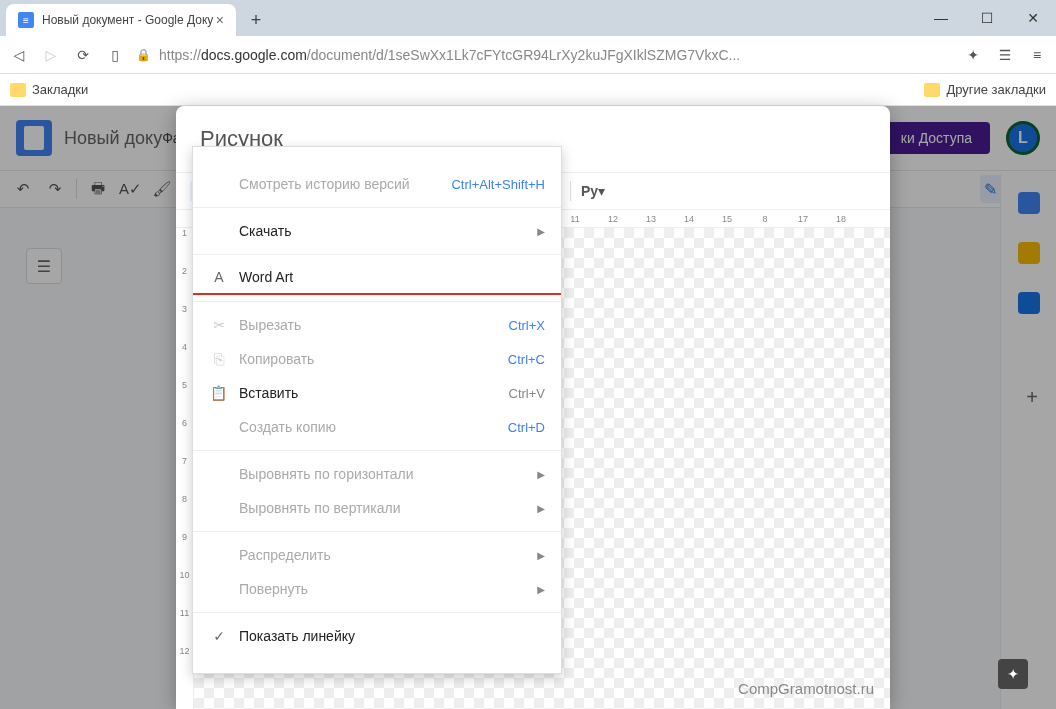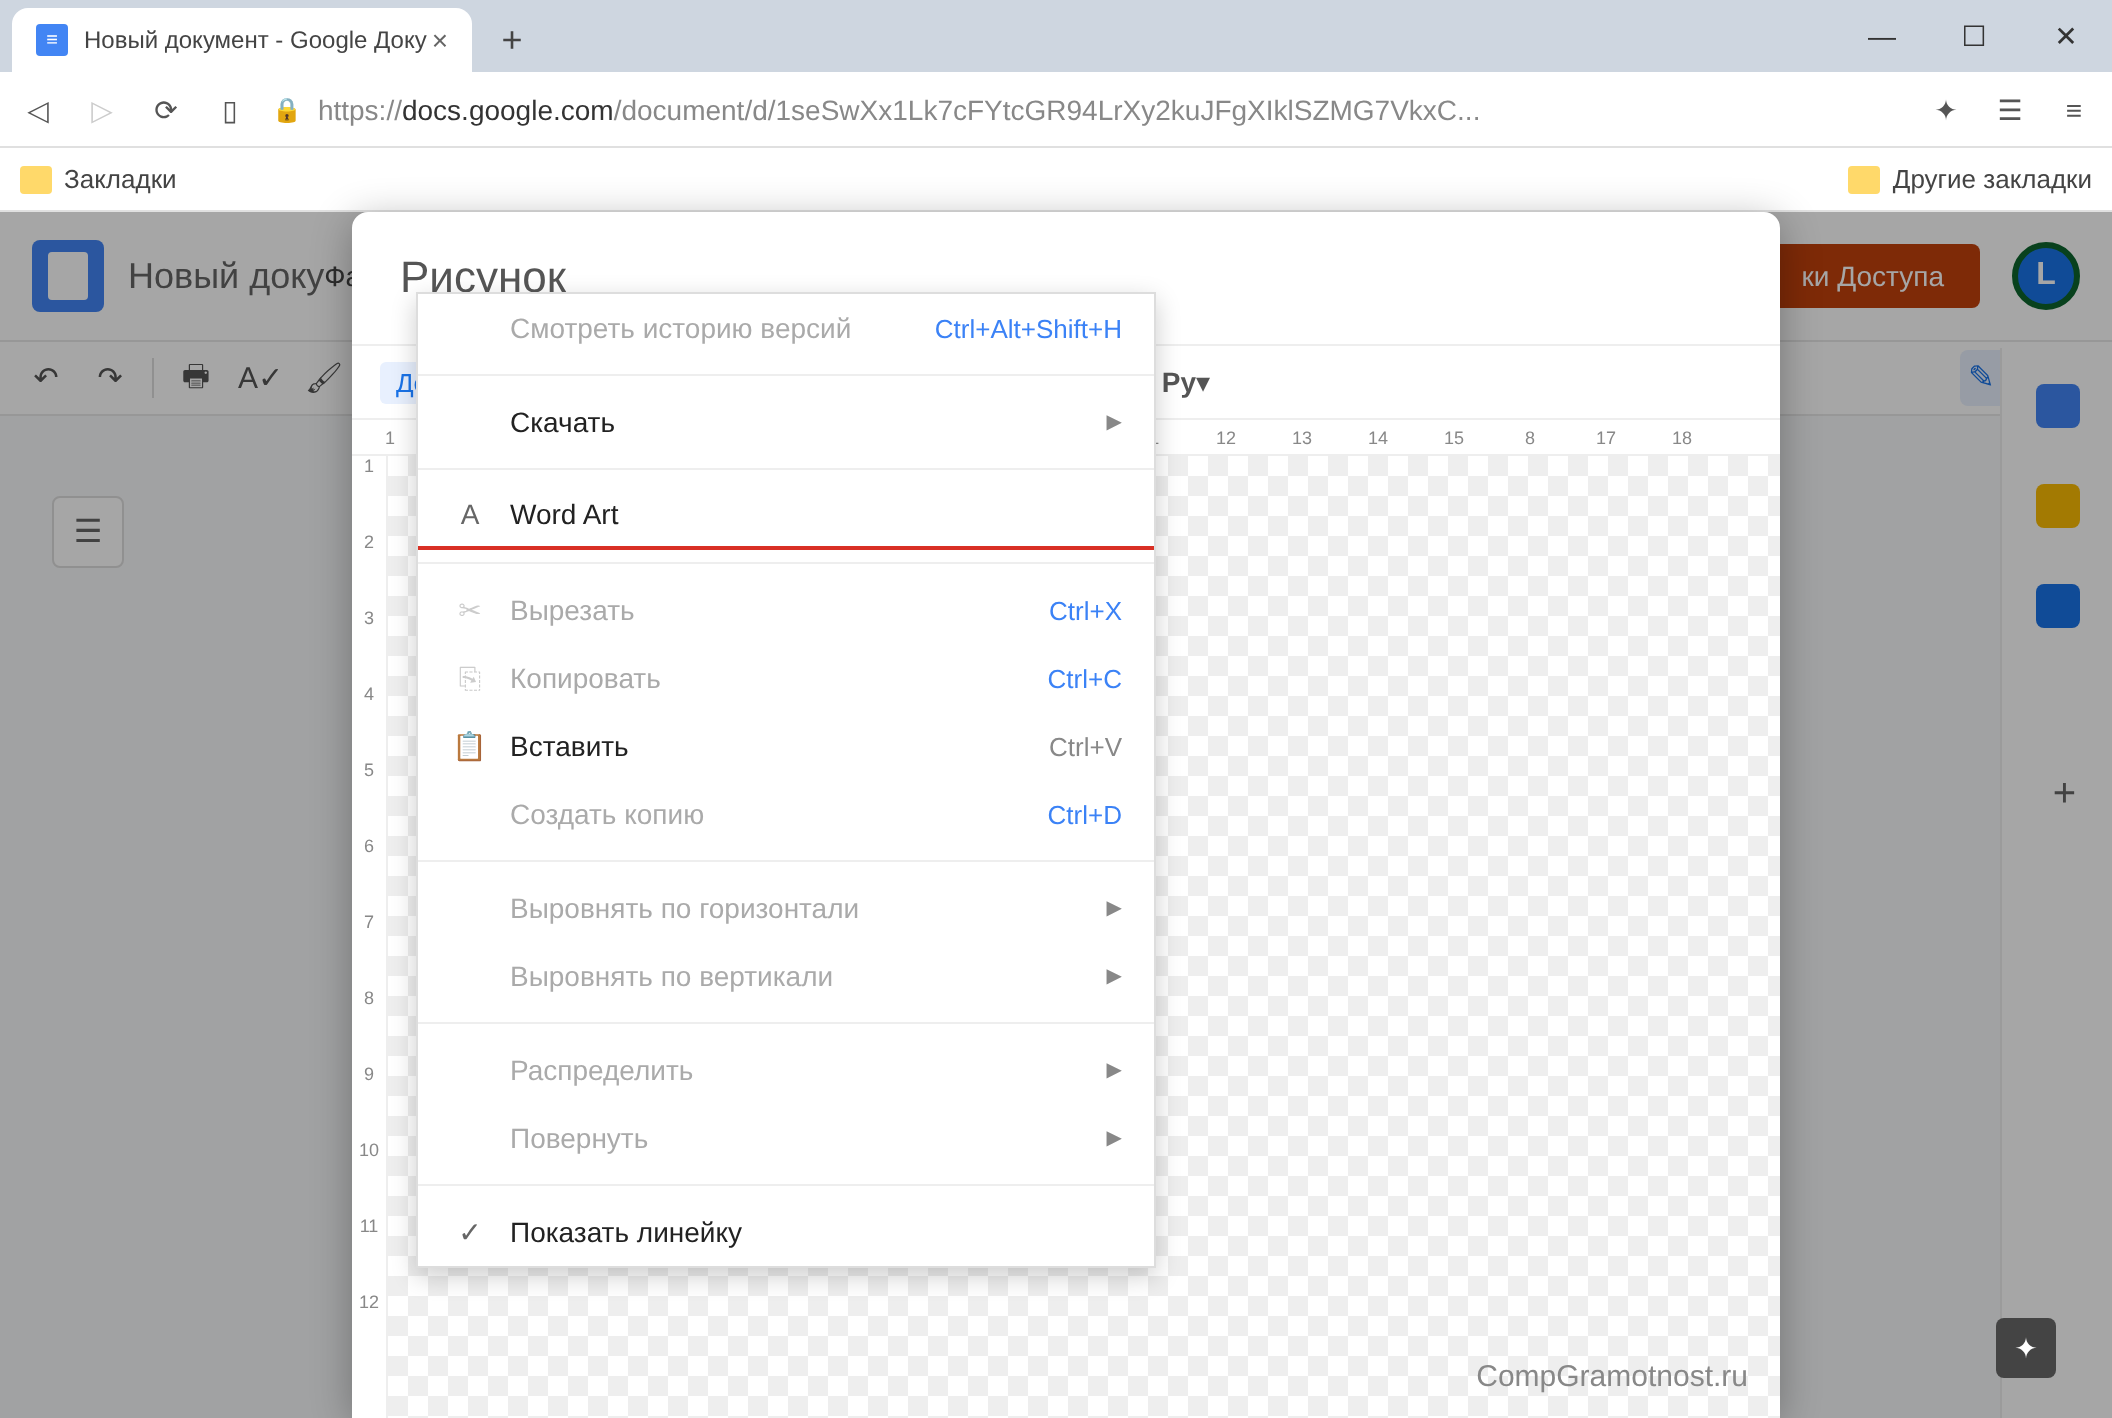--- a/index.html
+++ b/index.html
@@ -25,21 +25,21 @@
 .bookbar .right { margin-left:auto; display:flex; align-items:center;}
 
 
 .docs-header { height:64px; background:#fff; display:flex; align-items:center; padding:0 16px; position:relative;}
 .docs-logo { width:36px; height:36px; background:#4285f4; border-radius:4px; margin-right:12px; display:flex; align-items:center; justify-content:center;}
 .docs-logo::after { content:""; width:20px; height:24px; background:#fff; border-radius:2px;}
 .docs-title-area { display:flex; }
 .docs-title { font-size:18px; color:#666; }
 .docs-menus { font-size:14px; color:#444; margin-top:2px;}
 .docs-menus span { margin-right:14px;}
-.share-btn { margin-left:auto; background:#c2410c; color:#fff; padding:8px 18px; border-radius:4px; font-size:14px; font-weight:500;}
+.share-btn { margin-left:auto; background:#4c1d95; color:#fff; padding:8px 18px; border-radius:4px; font-size:14px; font-weight:500;}
 .avatar { width:34px; height:34px; border-radius:50%; background:#1a73e8; color:#fff; display:flex; align-items:center; justify-content:center; font-weight:bold; margin-left:16px; border:3px solid #0d652d;}
 
 .docs-toolbar { height:38px; background:#fff; border-top:1px solid #e8e8e8; border-bottom:1px solid #e8e8e8; display:flex; align-items:center; padding:0 12px; gap:10px;}
 .docs-toolbar .tb { color:#555; font-size:15px; width:22px; text-align:center;}
 .docs-toolbar .sep { width:1px; height:20px; background:#ddd;}
 .edit-mode { margin-left:auto; display:flex; align-items:center; gap:8px;}
 .edit-mode .pen { width:34px; height:28px; background:#e8f0fe; border-radius:4px; display:flex; align-items:center; justify-content:center; color:#1a73e8;}
 
 .docs-body { position:absolute; top:208px; left:0; right:0; bottom:0; background:#f8f9fa; display:flex;}
 .ruler-h { position:absolute; top:208px; left:46px; right:60px; height:18px; background:#fff; font-size:9px; color:#888; display:flex; align-items:center; overflow:hidden; border-bottom:1px solid #eee;}
@@ -74,21 +74,21 @@
     linear-gradient(-45deg,#eee 25%,transparent 25%),
     linear-gradient(45deg,transparent 75%,#eee 75%),
     linear-gradient(-45deg,transparent 75%,#eee 75%);
   background-size:20px 20px;
   background-position:0 0,0 10px,10px -10px,-10px 0;
 }
 .watermark { position:absolute; right:16px; bottom:12px; font-size:15px; color:#888;}
 .star-badge { position:absolute; right:28px; bottom:20px; width:30px; height:30px; background:#444; border-radius:4px; display:flex; align-items:center; justify-content:center; color:#fff; font-size:14px;}
 
 
-.dropdown { position:absolute; top:40px; left:32px; width:370px; background:#fff; border:1px solid #ddd; box-shadow:0 4px 12px rgba(0,0,0,0.2); padding:0 0; z-index:10;}
+.dropdown { position:absolute; top:40px; left:16px; width:370px; background:#fff; border:1px solid #ddd; box-shadow:0 4px 12px rgba(0,0,0,0.2); padding:20px 0; z-index:10;}
 .menu-item { height:34px; display:flex; align-items:center; padding:0 16px; font-size:14px; color:#222; position:relative;}
 .menu-item.disabled { color:#aaa;}
 .menu-item.highlight { border-bottom:2px solid #d93025;}
 .menu-item .mico { width:20px; margin-right:10px; color:#666; text-align:center;}
 .menu-item.disabled .mico { color:#ccc;}
 .menu-item .shortcut { margin-left:auto; font-size:13px; color:#888;}
 .menu-item.disabled .shortcut { color:#3b82f6;}
 .menu-item .sub { margin-left:auto; color:#888; font-size:10px;}
 .menu-sep { height:1px; background:#eee; margin:6px 0;}
 

